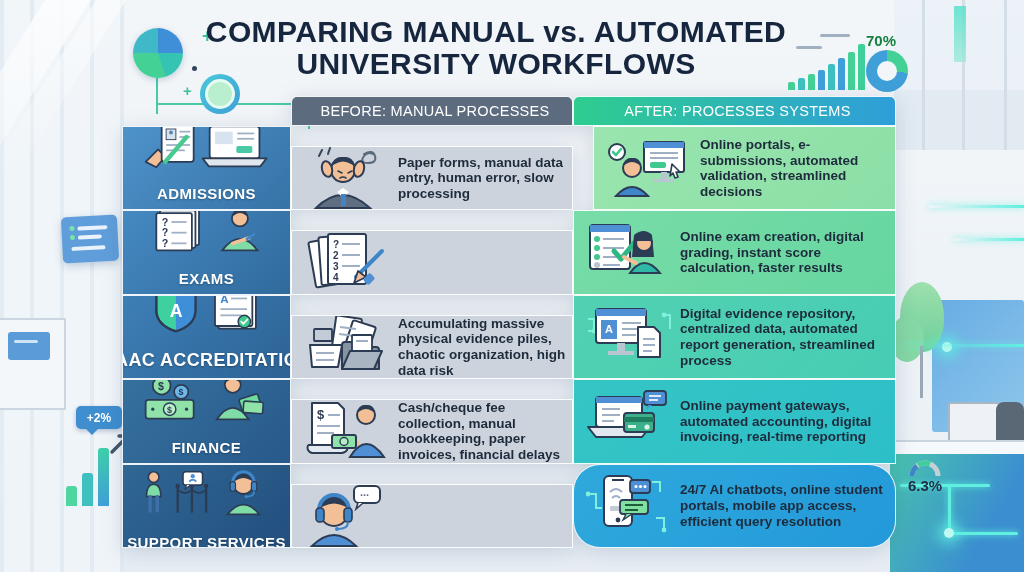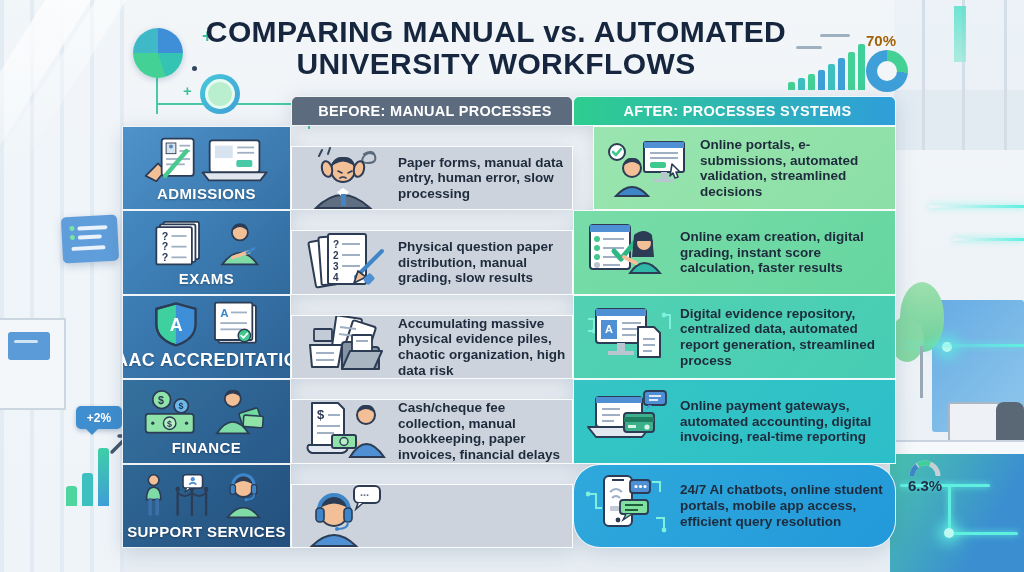--- a/index.html
+++ b/index.html
@@ -60,21 +60,21 @@
   .ring-deco{position:absolute;left:200px;top:74px;width:40px;height:40px;border-radius:50%;
     background:linear-gradient(135deg,#49c9d8,#3f9fd9);display:flex;align-items:center;justify-content:center;}
   .ring-deco::after{content:"";width:24px;height:24px;border-radius:50%;background:#b9efcf;border:3px solid #e8fbf0;}
   .tl-line{position:absolute;background:#49c9a6;z-index:0;}
   .plus-deco{position:absolute;color:#3fbf9f;font-weight:700;z-index:1;}
   .dot-deco{position:absolute;width:5px;height:5px;border-radius:50%;background:#33465e;}
   
   .mini-bars{position:absolute;left:788px;top:40px;width:78px;height:50px;display:flex;align-items:flex-end;gap:3px;}
   .mini-bars i{display:block;width:7px;border-radius:2px 2px 0 0;}
   .dashes{position:absolute;height:3px;background:#9fb0c0;border-radius:2px;}
-  .pct-top{position:absolute;left:866px;top:32px;color:#a16207;font-weight:800;font-size:15px;}
+  .pct-top{position:absolute;left:866px;top:32px;color:#15803d;font-weight:800;font-size:15px;}
   .donut-deco{position:absolute;left:866px;top:50px;width:42px;height:42px;border-radius:50%;
     background:conic-gradient(#44d196 0 95deg,#3f9fd9 95deg 360deg);display:flex;align-items:center;justify-content:center;}
   .donut-deco::after{content:"";width:20px;height:20px;border-radius:50%;background:#f3f6f9;}
   
   .tag-growth{position:absolute;left:76px;top:406px;width:46px;height:23px;background:#3e8ed0;border-radius:5px;color:#fff;font-size:12px;font-weight:700;display:flex;align-items:center;justify-content:center;box-shadow:0 2px 5px rgba(30,70,120,.3);}
   .tag-growth::after{content:"";position:absolute;left:10px;bottom:-6px;border:6px solid transparent;border-top-color:#3e8ed0;border-bottom:none;}
   .growth-bars{position:absolute;left:66px;top:448px;width:46px;height:58px;display:flex;align-items:flex-end;gap:5px;}
   .growth-bars i{display:block;width:11px;border-radius:3px 3px 0 0;}
   .growth-bars .g1{height:20px;background:#4fd6a0;}
   .growth-bars .g2{height:33px;background:#3fc0c0;}
@@ -85,30 +85,30 @@
   .pct-gauge{position:absolute;left:908px;top:477px;color:#20304a;font-weight:800;font-size:15px;}
   
   .title{position:absolute;left:186px;top:16px;width:620px;text-align:center;color:#16263f;font-weight:800;font-size:30px;line-height:1.08;letter-spacing:.4px;z-index:2;}
   
   .table{
     position:absolute;left:122px;top:96px;width:774px;height:452px;z-index:2;
     display:grid;grid-template-columns:169px 282px 1fr;grid-template-rows:30px repeat(5,1fr);
     border-radius:4px;filter:drop-shadow(0 4px 10px rgba(40,70,110,.18));
   }
   .cell{border:1.5px solid rgba(255,255,255,.92);overflow:hidden;}
-  .hdr{color:#fff;font-weight:700;font-size:14.5px;letter-spacing:.3px;display:flex;align-items:center;justify-content:center;padding-left:6px;}
+  .hdr{color:#fff;font-weight:400;font-size:14.5px;letter-spacing:.3px;display:flex;align-items:center;justify-content:center;padding-left:6px;}
   .hdr.empty{border:none;background:transparent;}
   .hdr.before{background:#5d6b7e;border-radius:6px 6px 0 0;}
   .hdr.after{background:linear-gradient(90deg,#2ecd8f,#2f9ed9);border-radius:6px 6px 0 0;}
-  .cat{display:flex;flex-direction:column;align-items:center;justify-content:flex-end;gap:2px;padding:5px 3px 7px;}
+  .cat{display:flex;flex-direction:column;align-items:center;justify-content:flex-end;gap:16px;padding:5px 3px 7px;}
   .cat.r1{background:linear-gradient(135deg,#4e93cb,#3672a6);}
   .cat.r2{background:linear-gradient(135deg,#4489c1,#316a9d);}
   .cat.r3{background:linear-gradient(135deg,#3d7fb6,#2d6294);}
   .cat.r4{background:linear-gradient(135deg,#35719e,#28598a);}
-  .cat.r5{background:linear-gradient(135deg,#2f6795,#234f7d);}
+  .cat.r5{background:linear-gradient(135deg,#2f6795,#234f7d);justify-content:space-between;}
   .cat-label{color:#fff;font-weight:800;font-size:15px;letter-spacing:.4px;white-space:nowrap;text-shadow:0 1px 2px rgba(0,0,0,.3);}
   .cat-label.sm{font-size:18px;}
   .bcell{background:#ccd3dc;display:flex;align-items:center;gap:8px;padding:4px 6px 4px 12px;margin-top:20px;}
   .acell{display:flex;align-items:center;gap:8px;padding:4px 6px 4px 12px;}
   .acell.r1{background:linear-gradient(135deg,#9ae5af,#8bdfa6);margin-left:20px;}
   .acell.r2{background:linear-gradient(135deg,#78dca8,#66d6a0);}
   .acell.r3{background:linear-gradient(135deg,#52d1b2,#47cdb4);}
   .acell.r4{background:linear-gradient(135deg,#35c5c4,#2dbfc9);}
   .acell.r5{background:linear-gradient(135deg,#2fa9dc,#2399da);border-radius:27px;}
   .cell-text{color:#1e2b3c;font-size:13.5px;font-weight:700;line-height:1.16;}
@@ -304,21 +304,20 @@
         <text x="29" y="39" font-size="10" font-weight="bold" fill="#2c3c55">3</text>
         <text x="29" y="50" font-size="10" font-weight="bold" fill="#2c3c55">4</text>
         <line x1="38" y1="13" x2="56" y2="13" stroke="#9fb0c4" stroke-width="2"></line>
         <line x1="38" y1="24" x2="56" y2="24" stroke="#9fb0c4" stroke-width="2"></line>
         <line x1="38" y1="35" x2="56" y2="35" stroke="#9fb0c4" stroke-width="2"></line>
         <line x1="52" y1="46" x2="78" y2="20" stroke="#3f86c9" stroke-width="4" stroke-linecap="round"></line>
         <path d="M50 52 L62 46 L54 40 Z" fill="#f3bf97" stroke="#2c3c55" stroke-width="1.8" stroke-linejoin="round"></path>
         <rect x="60" y="44" width="10" height="8" rx="2" fill="#4f8fd4" transform="rotate(-45 65 48)"></rect>
       </svg>
     </span>
-    <span class="cell-text">Physical question paper distribution, manual grading, slow results</span>
   </div>
   <div class="cell acell r2">
     <span class="ic">
       <svg width="86" height="64" viewBox="0 0 86 64">
         <rect x="4" y="4" width="40" height="44" rx="3" fill="#fff" stroke="#2c3c55" stroke-width="2"></rect>
         <rect x="4" y="4" width="40" height="7" fill="#4f8fd4"></rect>
         <circle cx="11" cy="18" r="3" fill="#3fc98f"></circle>
           <line x1="17" y1="18" x2="38" y2="18" stroke="#9fb0c4" stroke-width="2"></line>
         <circle cx="11" cy="27" r="3" fill="#3fc98f"></circle>
           <line x1="17" y1="27" x2="38" y2="27" stroke="#9fb0c4" stroke-width="2"></line>

